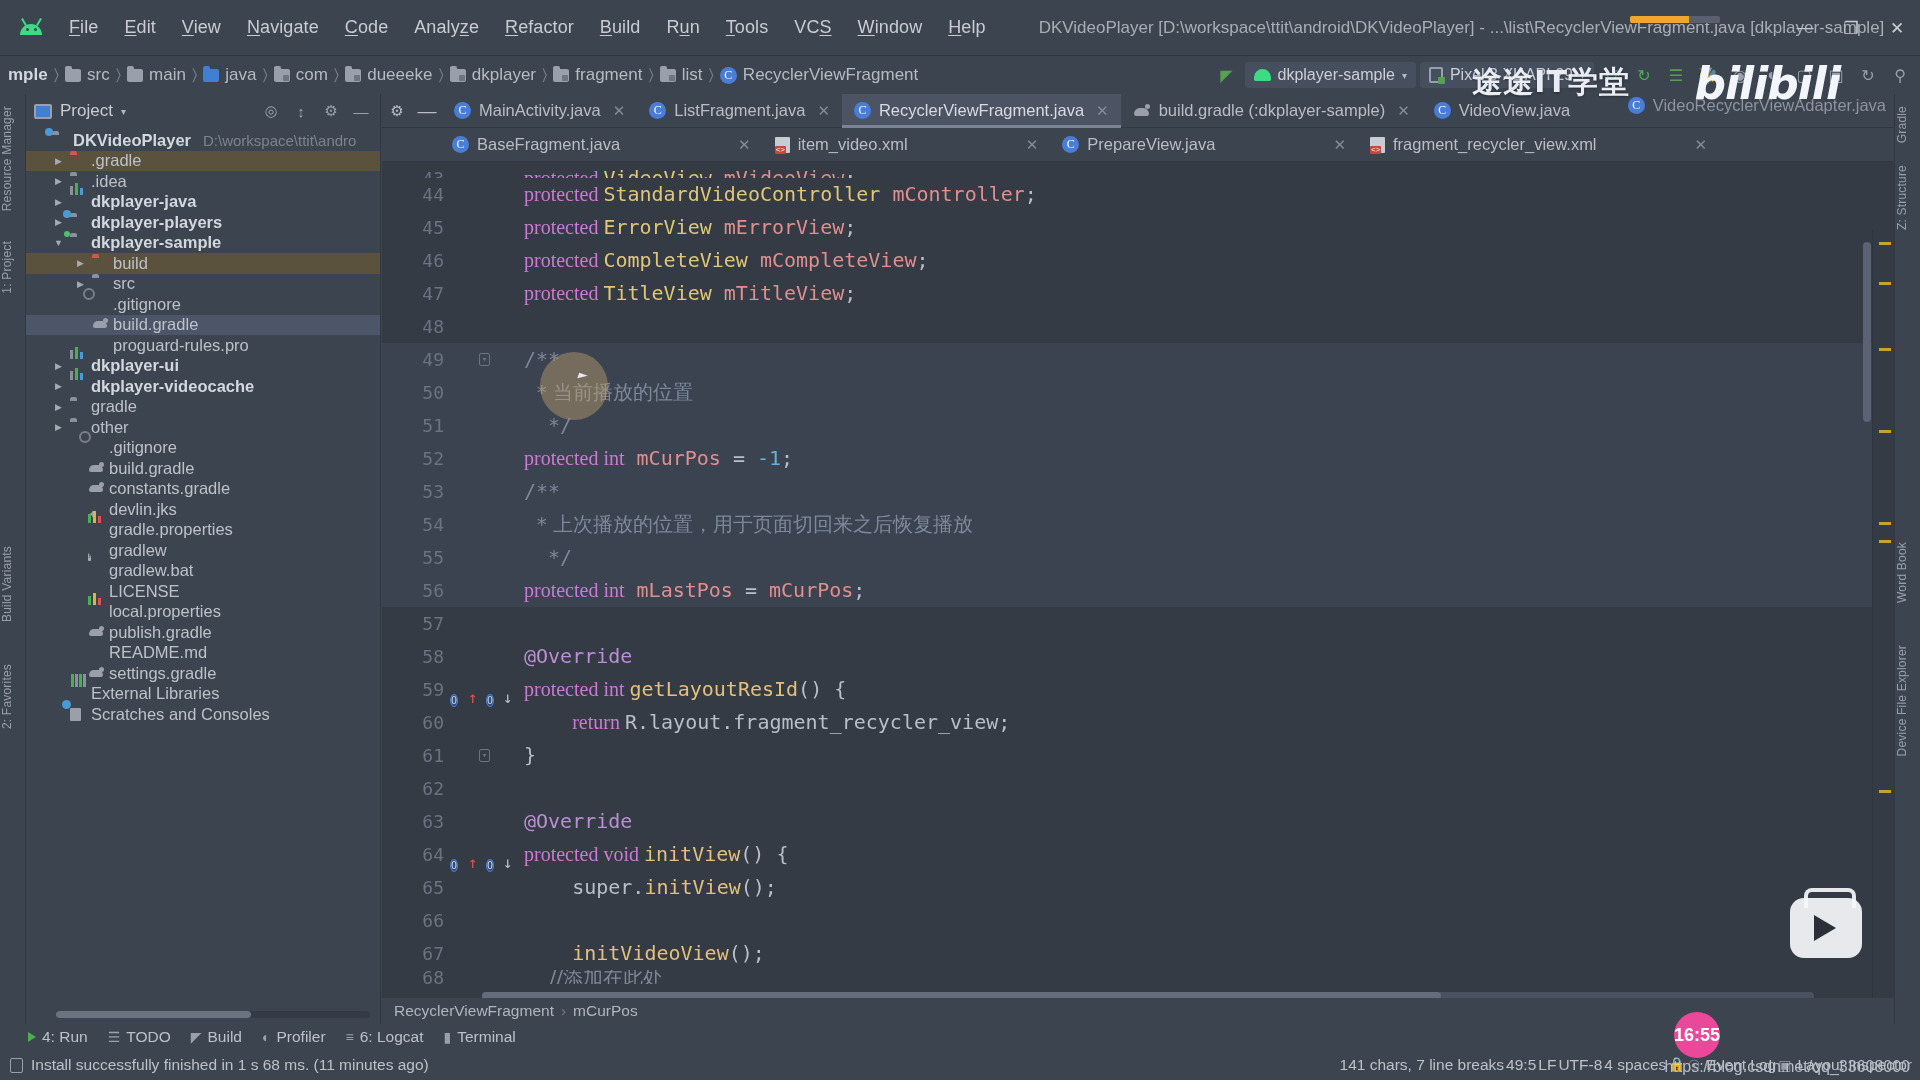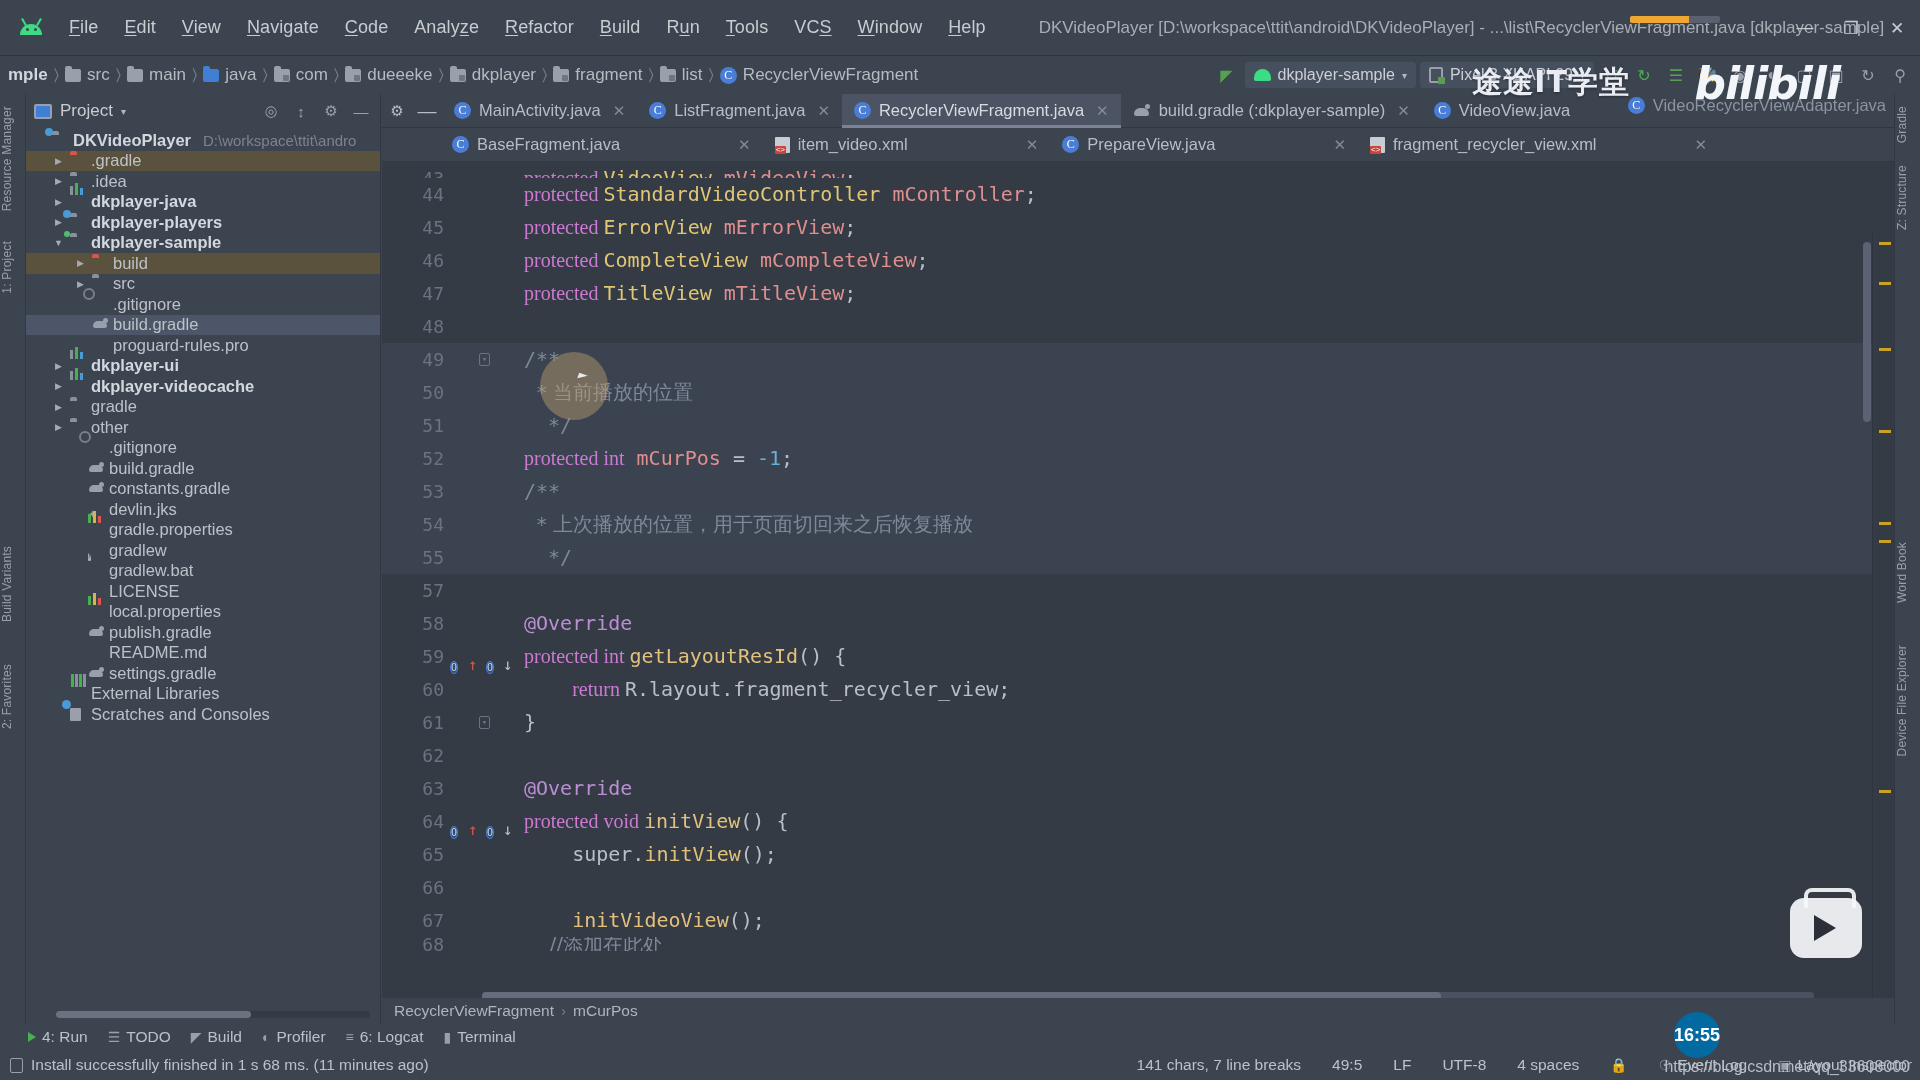--- a/index.html
+++ b/index.html
@@ -332,21 +332,21 @@
   .tri-run { width:0;height:0;border-left:8px solid #49b04f;border-top:5px solid transparent;border-bottom:5px solid transparent;}
   .lines-ic { color:#9aa0ab; font-size:14px; }
   .hammer { color:#9aa0ab; font-size:14px; }
 
   .statusbar {
     position: absolute; left:0; right:0; bottom: 0; height: 30px;
     background:#3c4450; display:flex; align-items:center;
     padding-left: 10px; font-size: 15.5px; color:#bdc1c8;
   }
   .sb-left { display:flex; align-items:center; gap:8px; }
-  .sb-right { position:absolute; right:8px; display:flex; align-items:center; gap:31px; }
+  .sb-right { position:absolute; right:8px; display:flex; align-items:flex-start; gap:2px; }
   .sb-doc-ic { width:13px;height:15px;border:1.5px solid #9aa0ab;border-radius:2px;}
 
   .eventlog-pill {
     display:flex; align-items:center; gap:6px;
   }
   .bell { color:#9aa0ab; font-size:14px;}
   .layout-ic { color:#9aa0ab; font-size:14px;}
 
   
   .wm-cn {
@@ -368,21 +368,21 @@
     border-left: 22px solid #2a2f38; border-top: 13px solid transparent; border-bottom: 13px solid transparent;
   }
   .wm-play::after {
     content:""; position:absolute; left:14px; top:-10px; width:44px; height:16px;
     border-top: 4px solid rgba(246,248,251,.92); border-left:4px solid rgba(246,248,251,.92);
     border-right:4px solid rgba(246,248,251,.92);
     border-radius: 8px 8px 0 0;
   }
   .clock-badge {
     position:absolute; right: 200px; bottom: 22px; width: 46px; height: 46px;
-    border-radius:50%; background:#0369a1; color:#fff; font-size:18px;
+    border-radius:50%; background:#ec4899; color:#fff; font-size:18px;
     display:flex; align-items:center; justify-content:center; font-weight:bold;
   }
   .csdn-url {
     position:absolute; right: 10px; bottom: 4px; font-size: 16px; color:#b8bec8;
   }
   .vidtab-ghost {
     position:absolute; right: 34px; top: 96px; font-size: 16.5px; color:#8d949f;
     display:flex; align-items:center; gap:8px;
   }
 </style>
@@ -848,20 +848,25 @@
           <span class="marks"></span>
           <span class="txt" style="font-family:'DejaVu Sans',sans-serif"><span class="cmtdoc">  * 上次播放的位置，用于页面切回来之后恢复播放</span></span>
         </div>
 
         <div class="cl hl">
           <span class="ln">55</span>
           <span class="marks"></span>
           <span class="txt"><span class="cmtdoc">  */</span></span>
         </div>
 
+        <div class="cl hl">
+          <span class="ln">56</span>
+          <span class="marks"></span>
+          <span class="txt"><span class="kw">protected </span><span class="kw">int</span><span class="fld"> mLastPos</span><span class="plain"> = </span><span class="fld">mCurPos</span><span class="plain">;</span></span>
+        </div>
 
         <div class="cl">
           <span class="ln">57</span>
           <span class="marks"></span><span class="txt"></span>
         </div>
 
         <div class="cl">
           <span class="ln">58</span>
           <span class="marks"></span>
           <span class="txt"><span class="ann">@Override</span></span>

